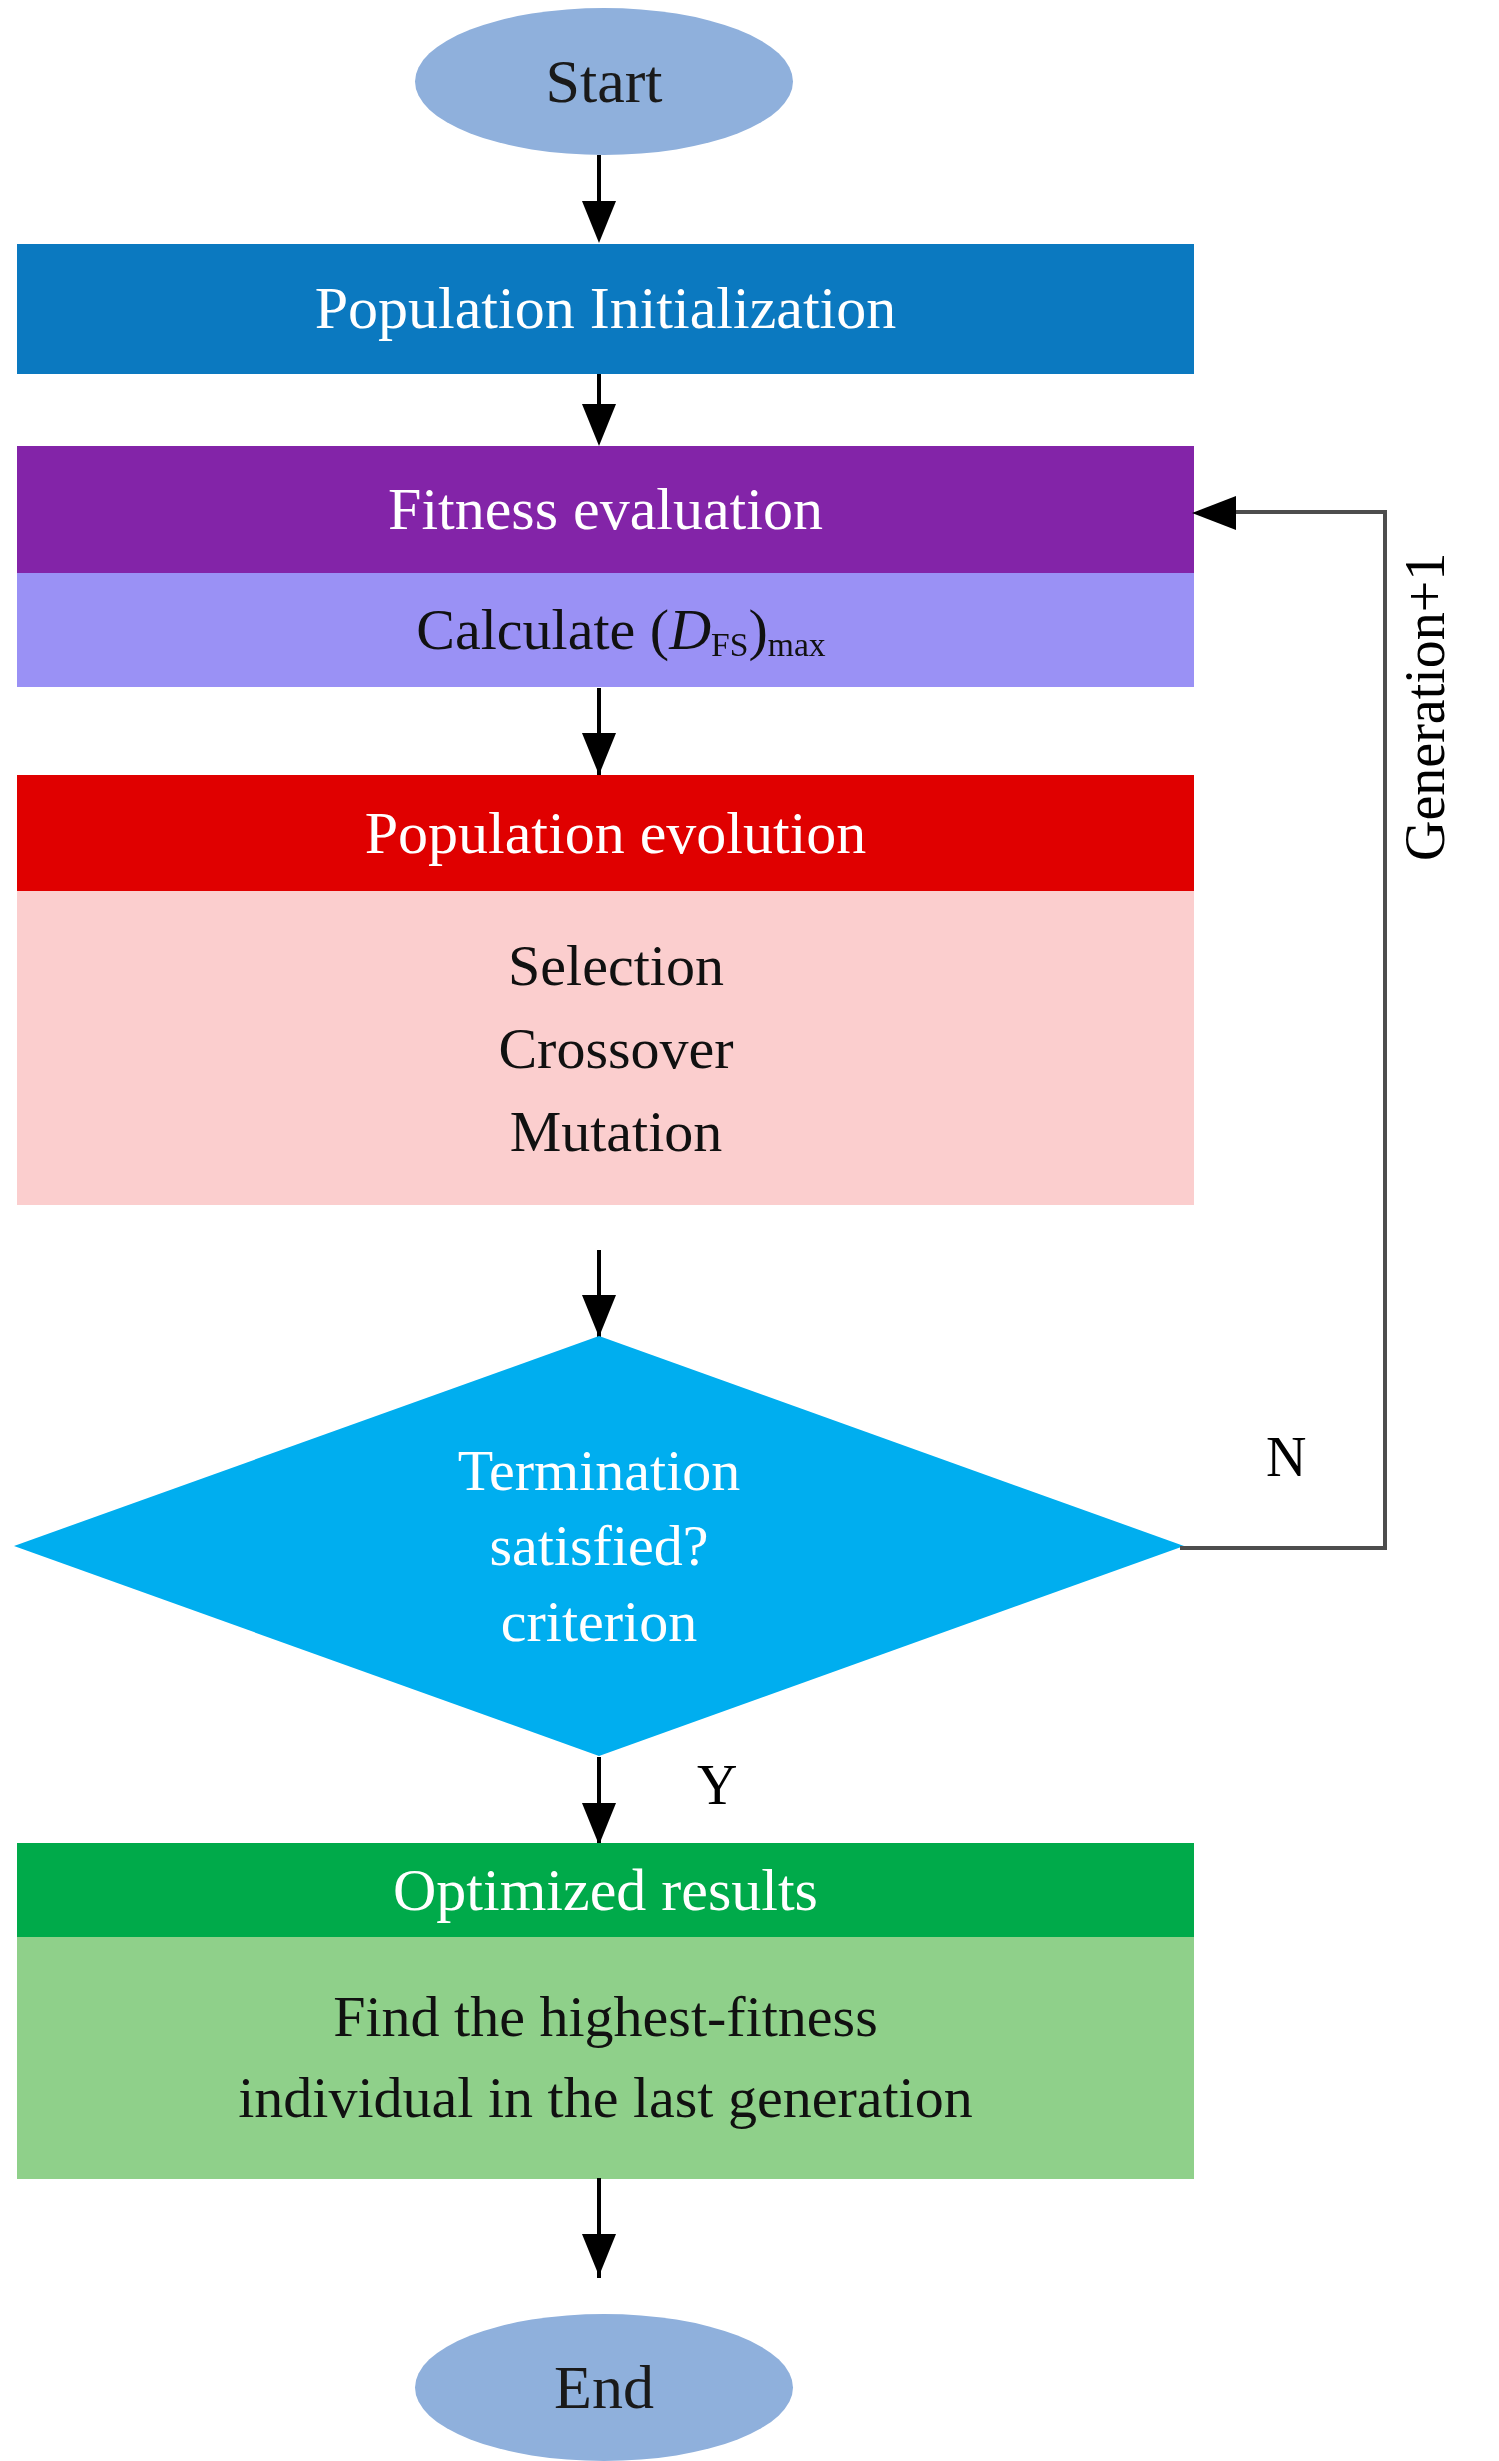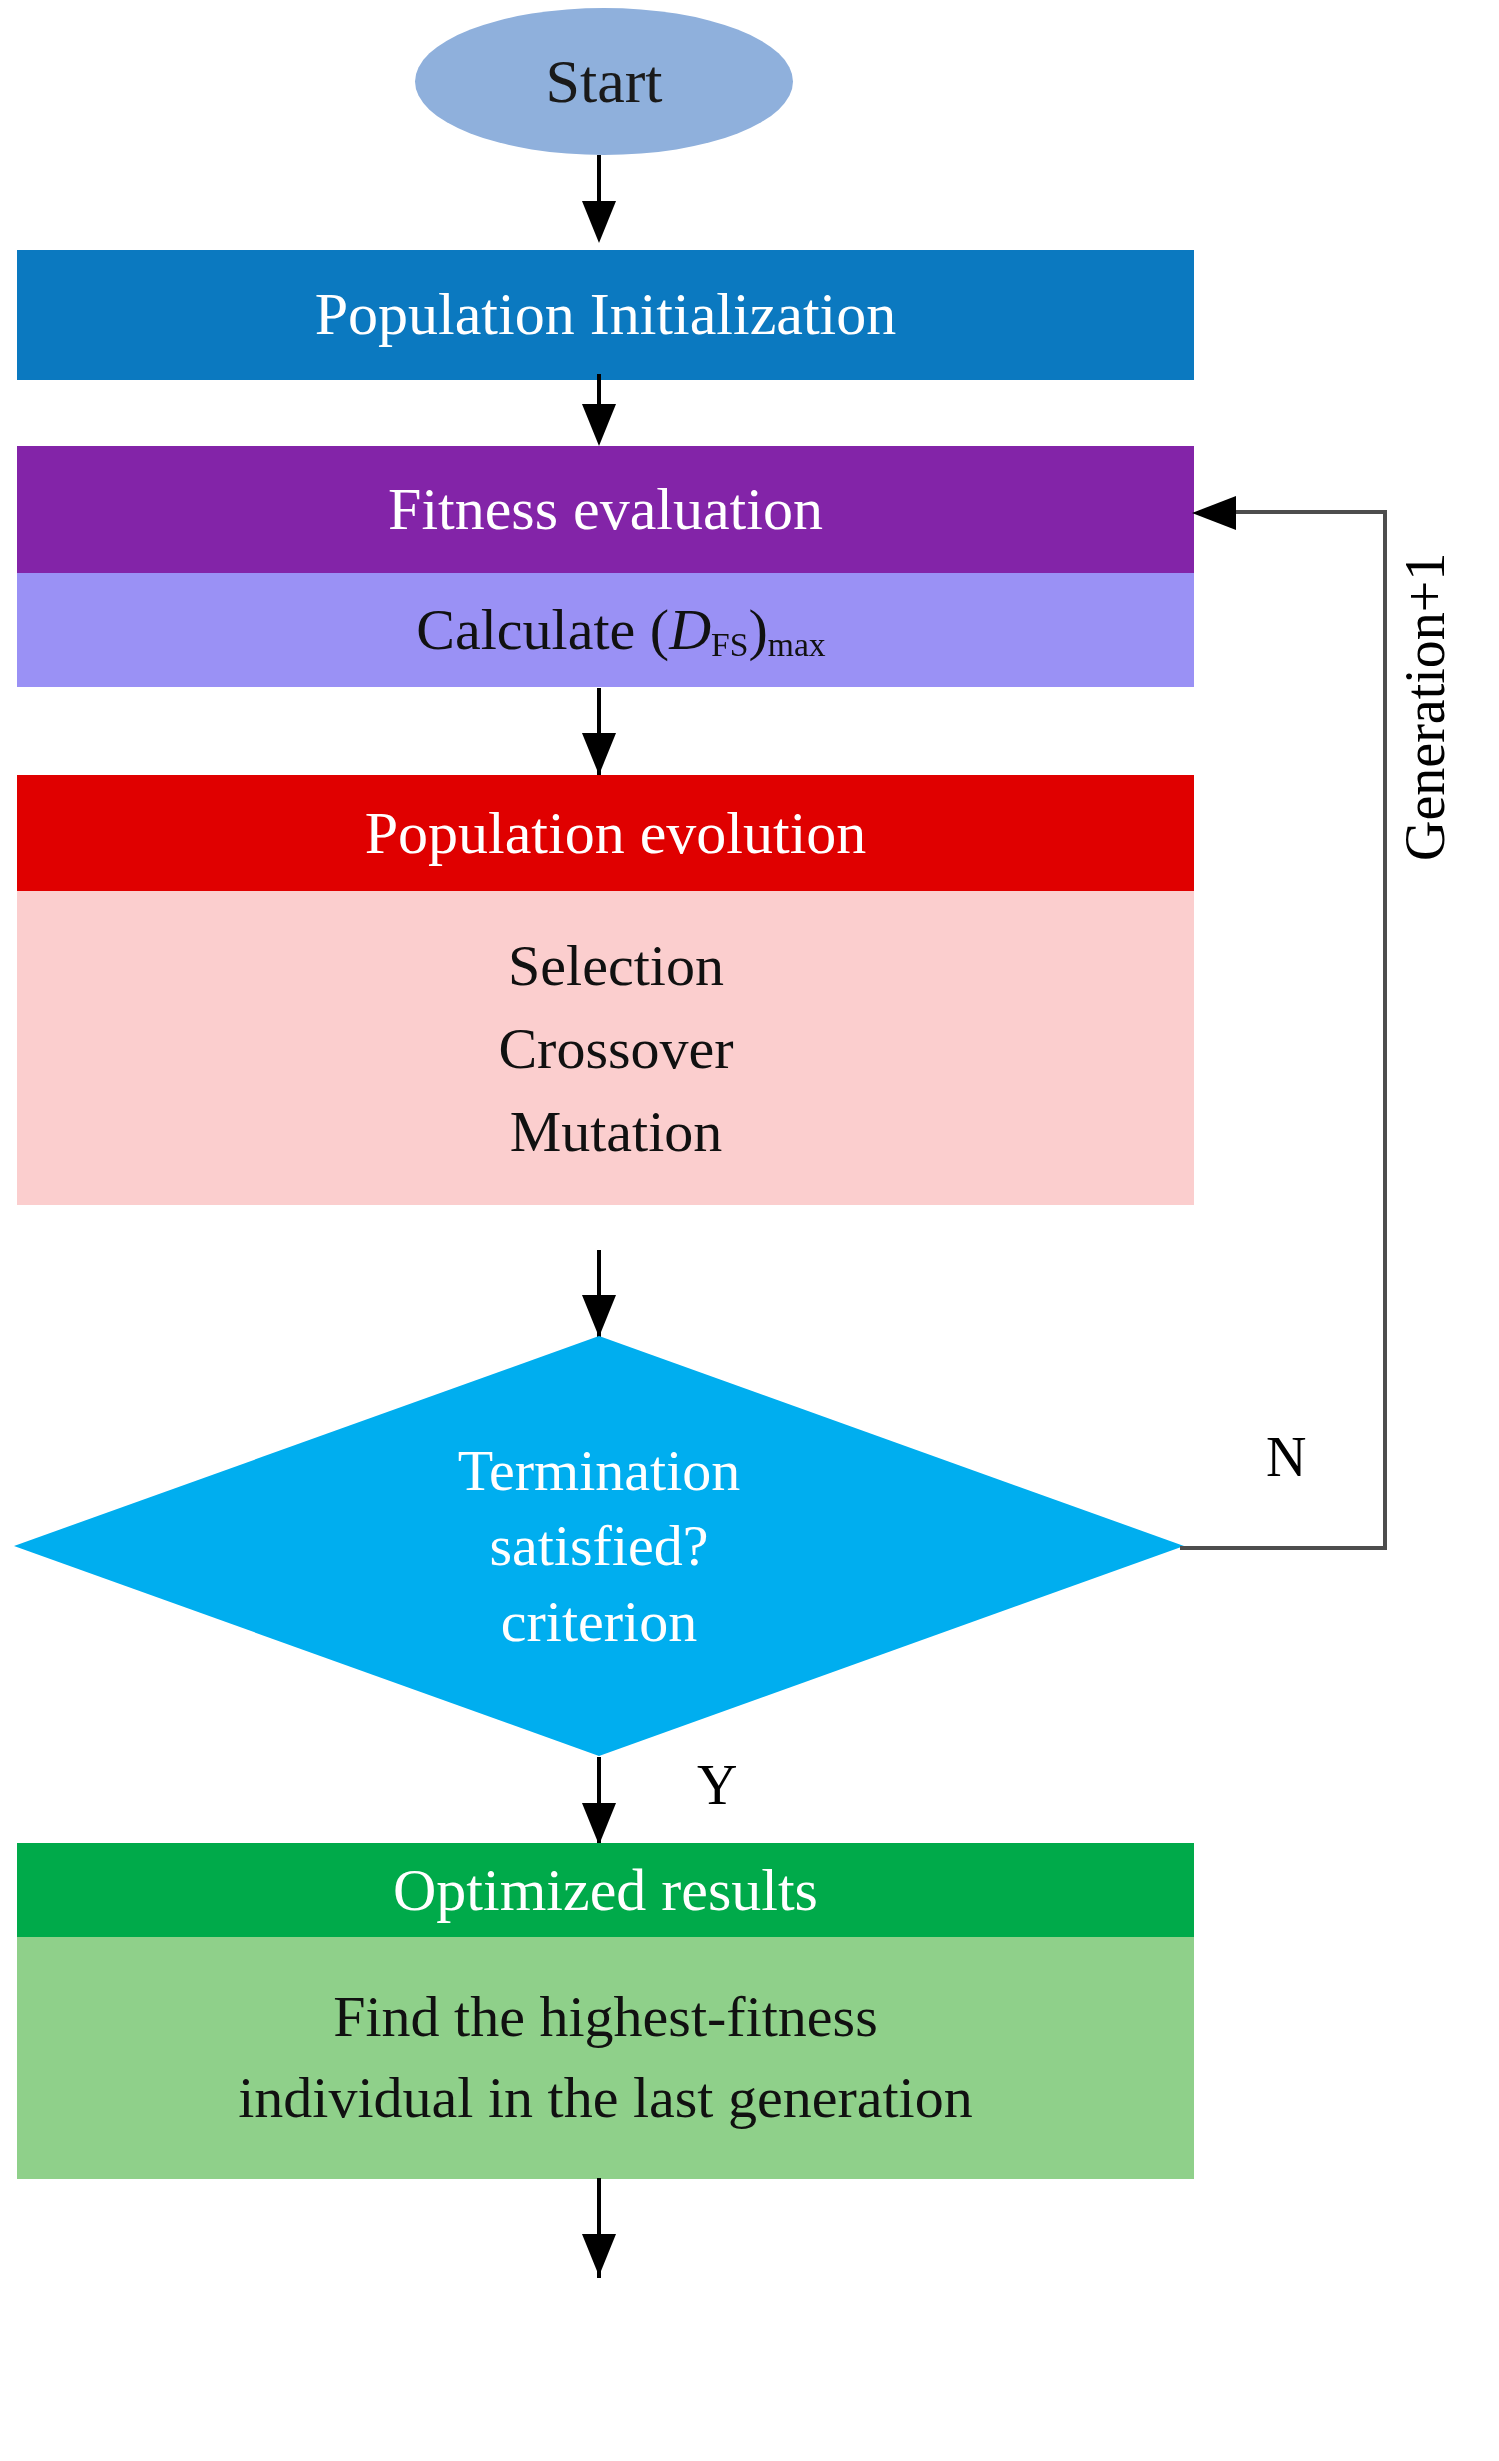--- a/index.html
+++ b/index.html
@@ -34,21 +34,21 @@
     font-size: 62px;
   }
   #start-node {
     left: 415px; top: 8px; width: 378px; height: 147px;
   }
   #end-node {
     left: 415px; top: 2314px; width: 378px; height: 147px;
   }
   
   #population-init-node {
-    left: 17px; top: 250px; width: 1177px; height: 130px;
+    left: 17px; top: 244px; width: 1177px; height: 130px;
     color: #ffffff;
     font-size: 60px;
   }
   
   .group {
     position: absolute;
     box-sizing: border-box;
   }
   .group-header {
     box-sizing: border-box;
@@ -240,15 +240,18 @@
     </div>
     <div class="group-body" style="background:#8FD08A;">
       <span>Find the highest-fitness</span>
       <span>individual in the last generation</span>
     </div>
   </div>
 
   <div class="arrow-v" style="left:597px; top:2178px; height:100px;"></div>
   <div class="arrow-head-down" style="left:582px; top:2234px;"></div>
 
+  <div class="node terminator" id="end-node" style="background:#8FB0DC;">
+    <span>End</span>
+  </div>
 
 </div>
 
 
 </body></html>

